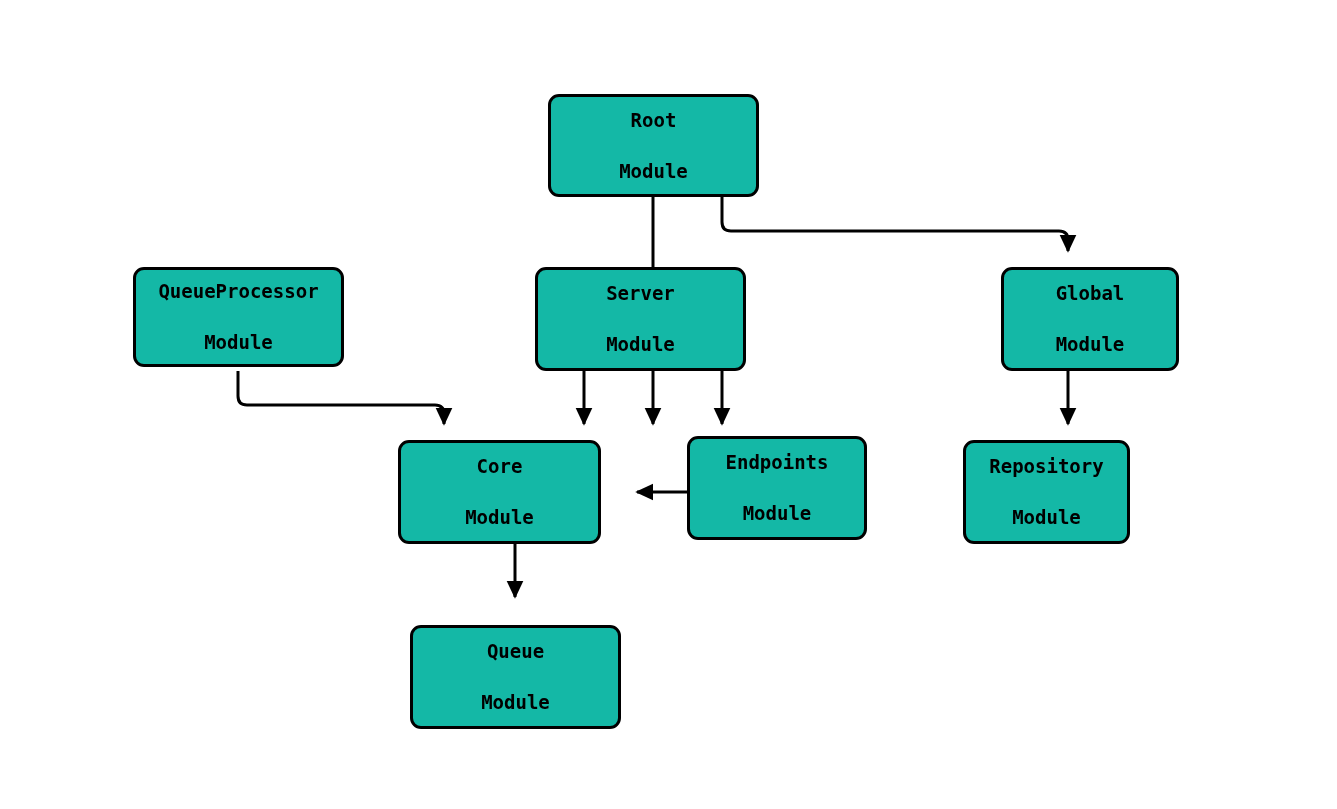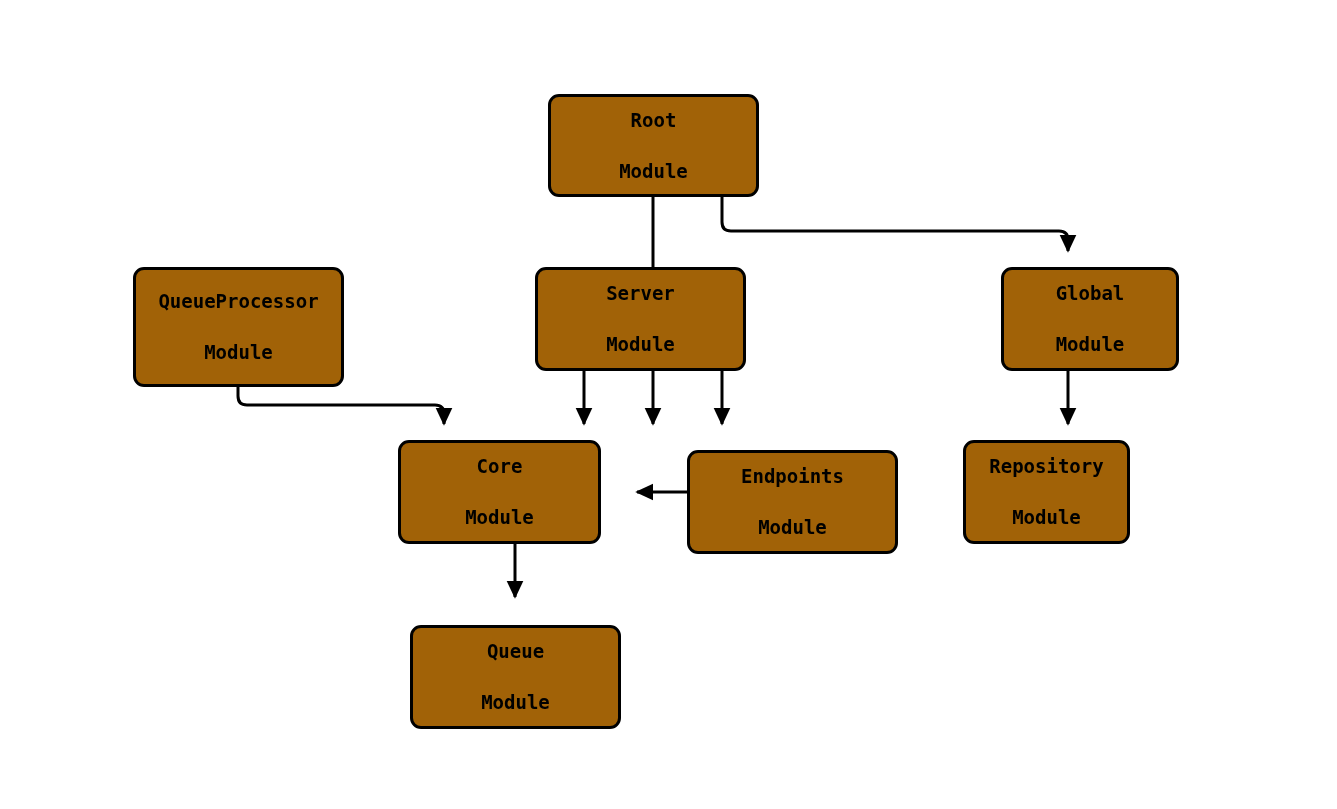--- a/index.html
+++ b/index.html
@@ -19,21 +19,21 @@
   #edge-layer {
     position: absolute;
     top: 0;
     left: 0;
     width: 1337px;
     height: 809px;
   }
   .node-box {
     position: absolute;
     box-sizing: border-box;
-    background: #a16207;
+    background: #14b8a6;
     border: 3px solid #000000;
     border-radius: 11px;
     display: flex;
     flex-direction: column;
     align-items: center;
     justify-content: center;
     z-index: 2;
     gap: 28px;
   }
   .node-label {
@@ -80,41 +80,41 @@
 
       <path d="M 515,544 L 515,597" marker-end="url(#arrow-generic)"></path>
     </g>
   </svg>
 
   <div class="node-box" style="left:548px; top:94px; width:211px; height:103px;">
     <div class="node-label">Root</div>
     <div class="node-label">Module</div>
   </div>
 
-  <div class="node-box" style="left:133px; top:267px; width:211px; height:120px;">
+  <div class="node-box" style="left:133px; top:267px; width:211px; height:100px;">
     <div class="node-label">QueueProcessor</div>
     <div class="node-label">Module</div>
   </div>
 
   <div class="node-box" style="left:535px; top:267px; width:211px; height:104px;">
     <div class="node-label">Server</div>
     <div class="node-label">Module</div>
   </div>
 
   <div class="node-box" style="left:963px; top:267px; width:178px; height:104px;margin-left:38px;">
     <div class="node-label">Global</div>
     <div class="node-label">Module</div>
   </div>
 
   <div class="node-box" style="left:398px; top:440px; width:203px; height:104px;">
     <div class="node-label">Core</div>
     <div class="node-label">Module</div>
   </div>
 
-  <div class="node-box" style="left:687px; top:450px; width:211px; height:104px;">
+  <div class="node-box" style="left:687px; top:436px; width:180px; height:104px;">
     <div class="node-label">Endpoints</div>
     <div class="node-label">Module</div>
   </div>
 
   <div class="node-box" style="left:963px; top:440px; width:167px; height:104px;">
     <div class="node-label">Repository</div>
     <div class="node-label">Module</div>
   </div>
 
   <div class="node-box" style="left:410px; top:613px; width:211px; height:104px;margin-top:12px;">

